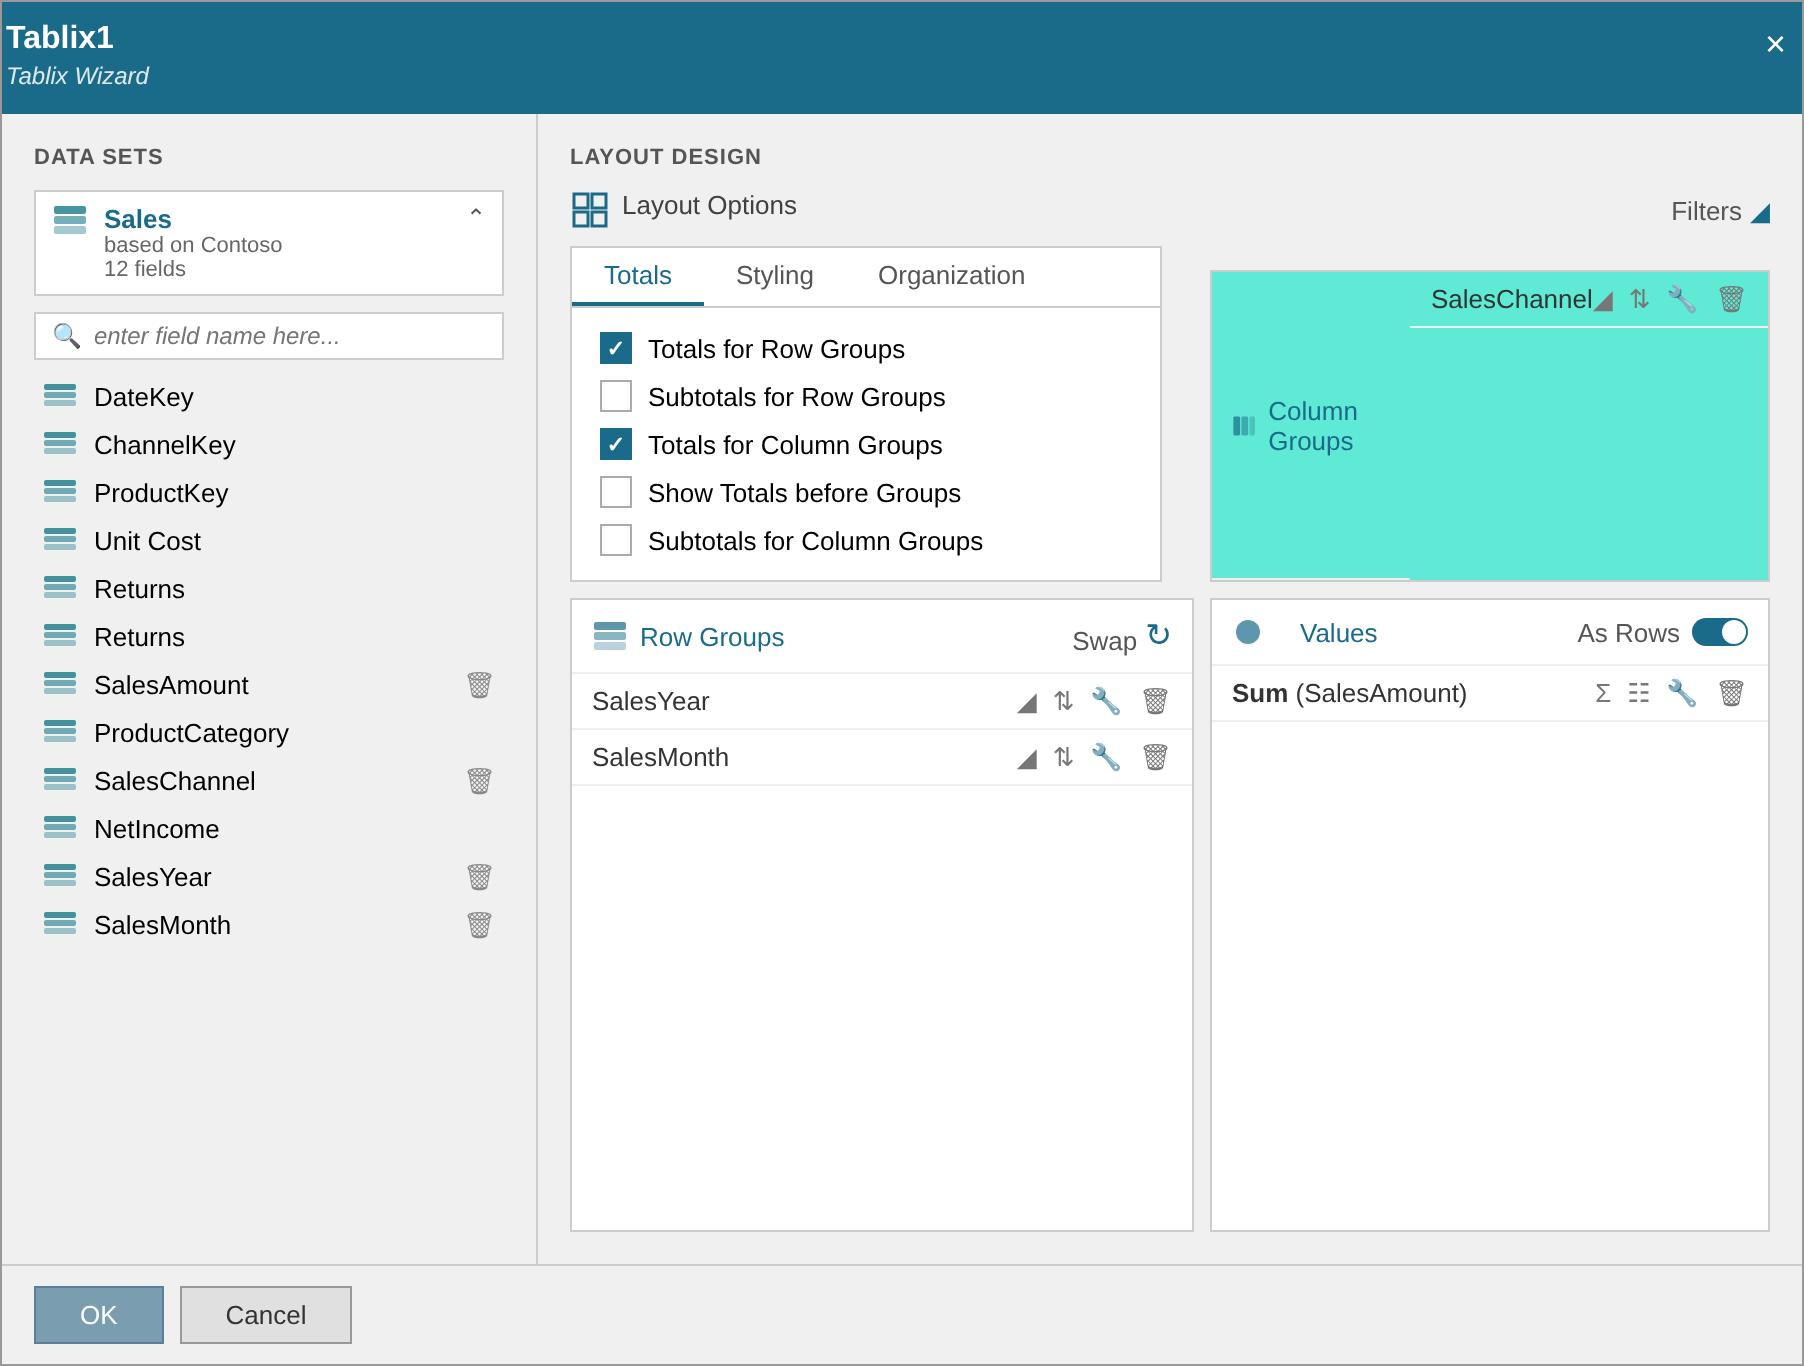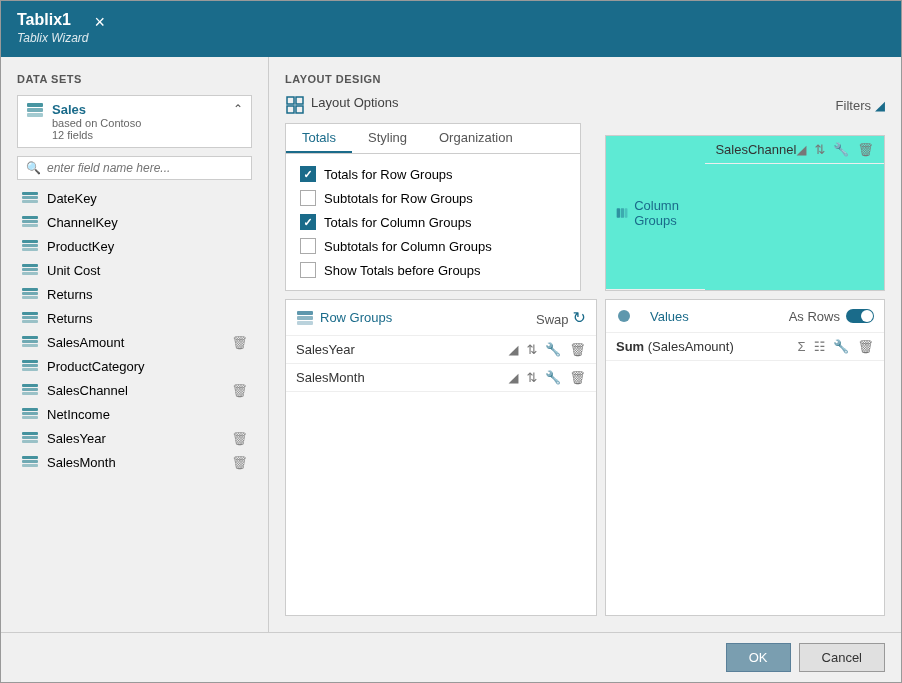--- a/index.html
+++ b/index.html
@@ -11,23 +11,23 @@
       background: #f0f0f0;
       display: flex;
       flex-direction: column;
       border: 1px solid #999;
       box-shadow: 0 4px 20px rgba(0,0,0,0.3);
     }
 
     .title-bar {
       background: #1a6b8a;
       color: white;
-      padding: 10px 16px;
-      display: flex;
-      justify-content: flex-start;
+      padding: 10px 2px;
+      display: flex;
+      justify-content: space-between;
       align-items: flex-start;
       min-height: 56px;
     }
 
     .title-bar-left .title-main {
       font-size: 16px;
       font-weight: 600;
     }
 
     .title-bar-left .title-sub {
@@ -400,21 +400,21 @@
     }
 
     .value-icons span { cursor: pointer; font-size: 13px; }
 
     
     .footer {
       background: #f0f0f0;
       border-top: 1px solid #ccc;
       padding: 10px 16px;
       display: flex;
-      justify-content: flex-end;
+      justify-content: flex-start;
       gap: 8px;
     }
 
     .btn {
       padding: 6px 22px;
       font-size: 13px;
       border: 1px solid #999;
       cursor: pointer;
       background: #e0e0e0;
       color: #333;
@@ -643,25 +643,25 @@
               <div class="checkbox-row">
     <div class="cb "></div>
     <span>Subtotals for Row Groups</span>
   </div>
               <div class="checkbox-row">
     <div class="cb checked"></div>
     <span>Totals for Column Groups</span>
   </div>
               <div class="checkbox-row">
     <div class="cb "></div>
-    <span>Subtotals for Column Groups</span>
+    <span>Show Totals before Groups</span>
   </div>
               <div class="checkbox-row">
     <div class="cb "></div>
-    <span>Show Totals before Groups</span>
+    <span>Subtotals for Column Groups</span>
   </div>
             </div>
         </div>
 
         <div class="column-groups-panel">
           <div class="panel-header">
             <svg width="18" height="16" viewBox="0 0 18 16">
               <rect x="1" y="1" width="5" height="14" rx="1" fill="#1a6b8a" opacity="0.7"></rect>
               <rect x="7" y="1" width="5" height="14" rx="1" fill="#1a6b8a" opacity="0.5"></rect>
               <rect x="13" y="1" width="4" height="14" rx="1" fill="#1a6b8a" opacity="0.3"></rect>

